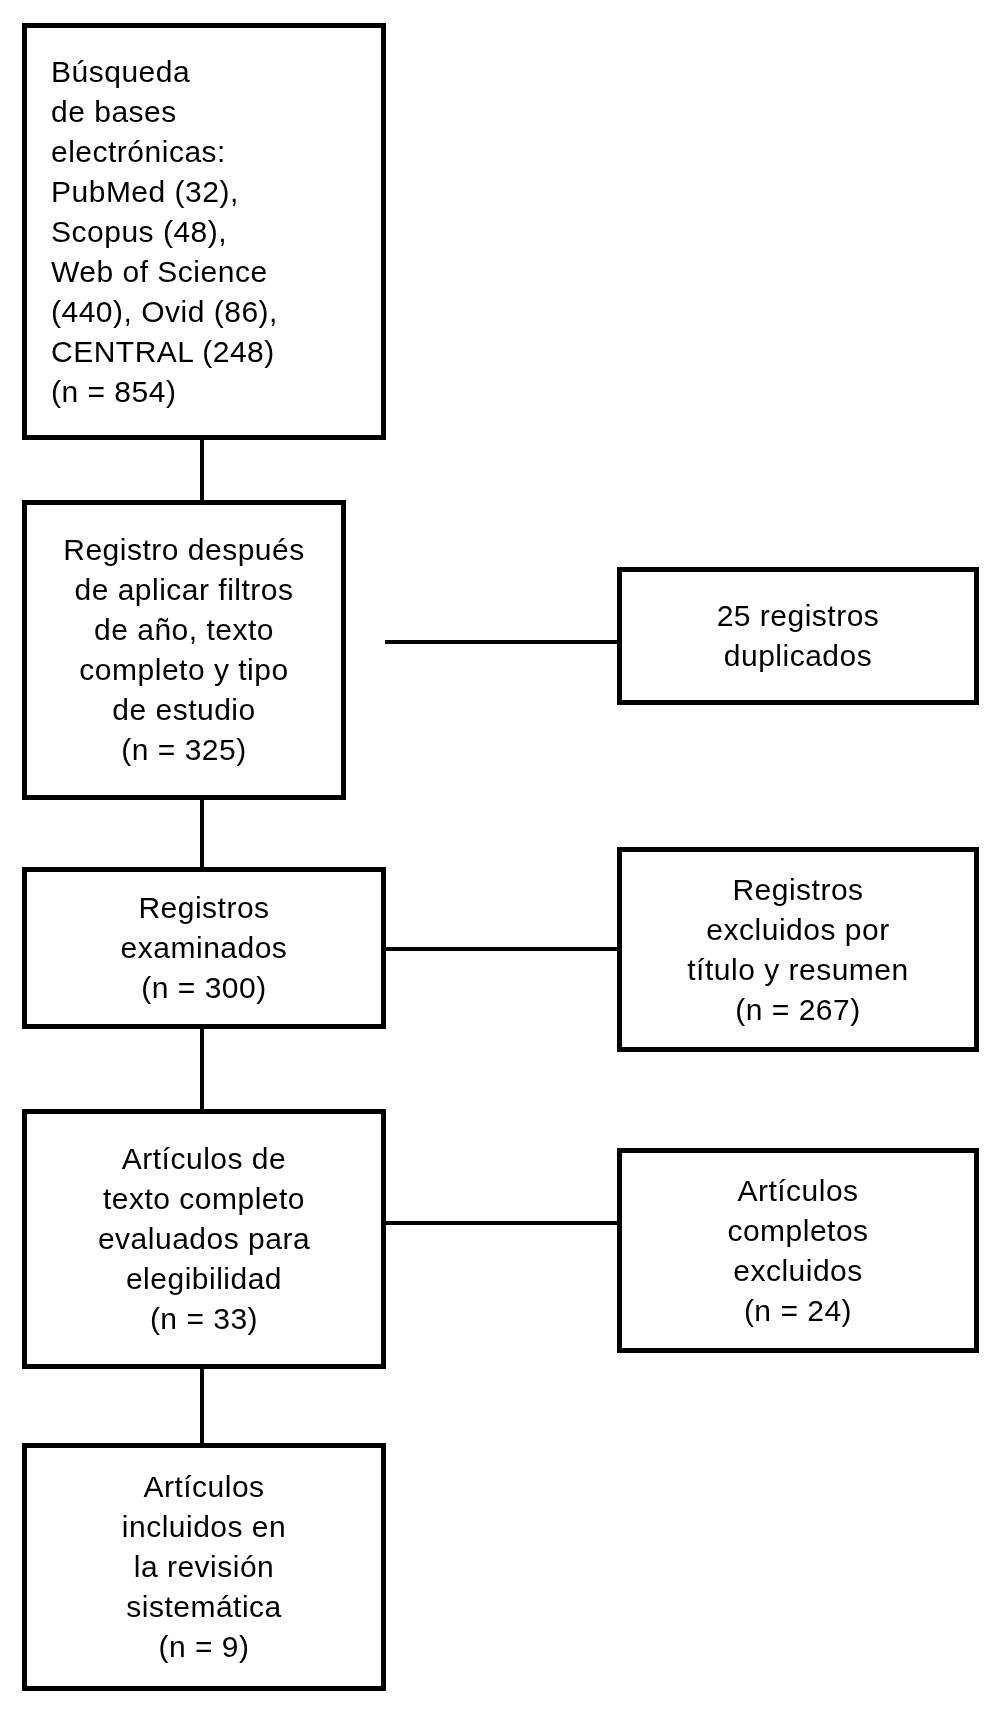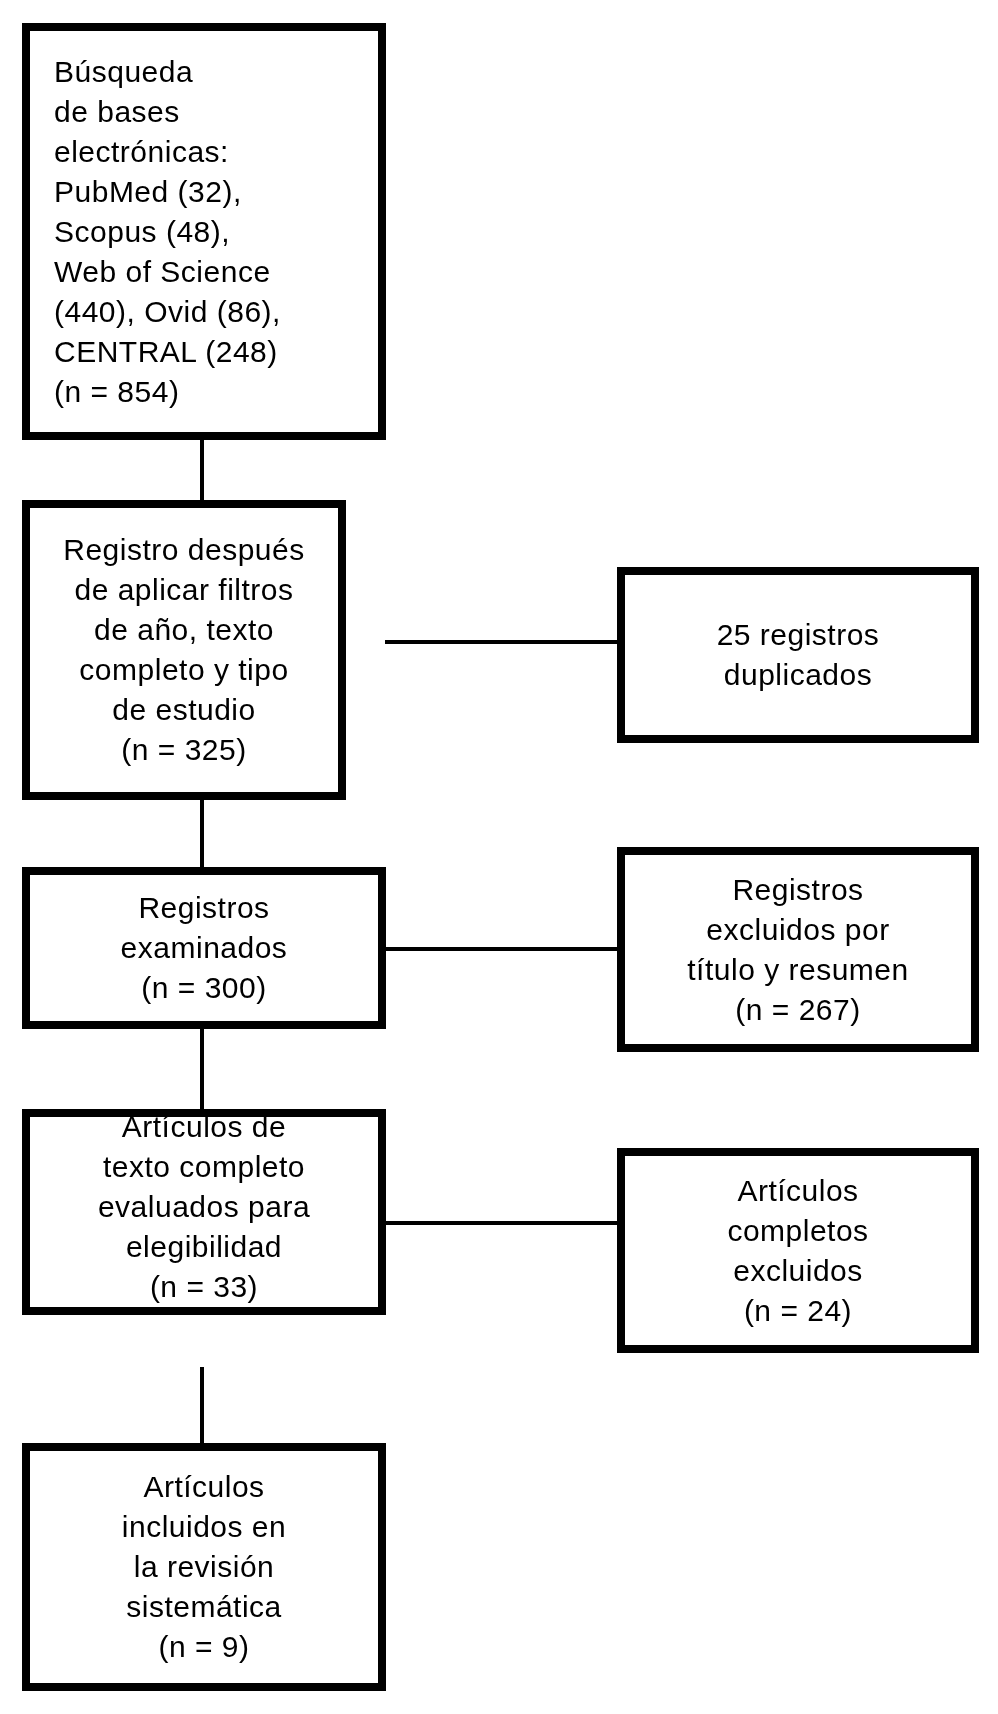--- a/index.html
+++ b/index.html
@@ -11,21 +11,21 @@
     position: relative;
     width: 998px;
     height: 1714px;
     background: #ffffff;
     font-family: "Liberation Sans", sans-serif;
     color: #000000;
   }
   .flowbox {
     position: absolute;
     box-sizing: border-box;
-    border: 8px solid #000000;
+    border: 5px solid #000000;
     background: #ffffff;
     display: flex;
     flex-direction: column;
     justify-content: center;
     align-items: center;
   }
   .flowbox .boxtext {
     white-space: pre-line;
     font-size: 30px;
     line-height: 40px;
@@ -40,24 +40,24 @@
     padding-left: 24px;
   }
   .connector {
     position: absolute;
     background: #000000;
   }
   
   .box-search      { left: 22px;  top: 23px;   width: 364px; height: 417px; }
   .box-filters     { left: 22px;  top: 500px;  width: 324px; height: 300px; }
   .box-screened    { left: 22px;  top: 867px;  width: 364px; height: 162px; }
-  .box-fulltext    { left: 22px;  top: 1109px; width: 364px; height: 206px; justify-content: flex-end; }
+  .box-fulltext    { left: 22px;  top: 1109px; width: 364px; height: 260px; }
   .box-included    { left: 22px;  top: 1443px; width: 364px; height: 248px; }
   
-  .box-duplicates  { left: 617px; top: 567px;  width: 362px; height: 176px; }
+  .box-duplicates  { left: 617px; top: 567px;  width: 362px; height: 138px; }
   .box-excl-title  { left: 617px; top: 847px;  width: 362px; height: 205px; }
   .box-excl-full   { left: 617px; top: 1148px; width: 362px; height: 205px; }
   
   .v1 { left: 200px; top: 438px;  width: 4px;   height: 64px; }
   .v2 { left: 200px; top: 798px;  width: 4px;   height: 71px; }
   .v3 { left: 200px; top: 1027px; width: 4px;   height: 84px; }
   .v4 { left: 200px; top: 1367px; width: 4px;   height: 78px; }
   .h1 { left: 385px; top: 640px;  width: 233px; height: 4px; }
   .h2 { left: 385px; top: 947px;  width: 233px; height: 4px; }
   .h3 { left: 385px; top: 1221px; width: 233px; height: 4px; }

